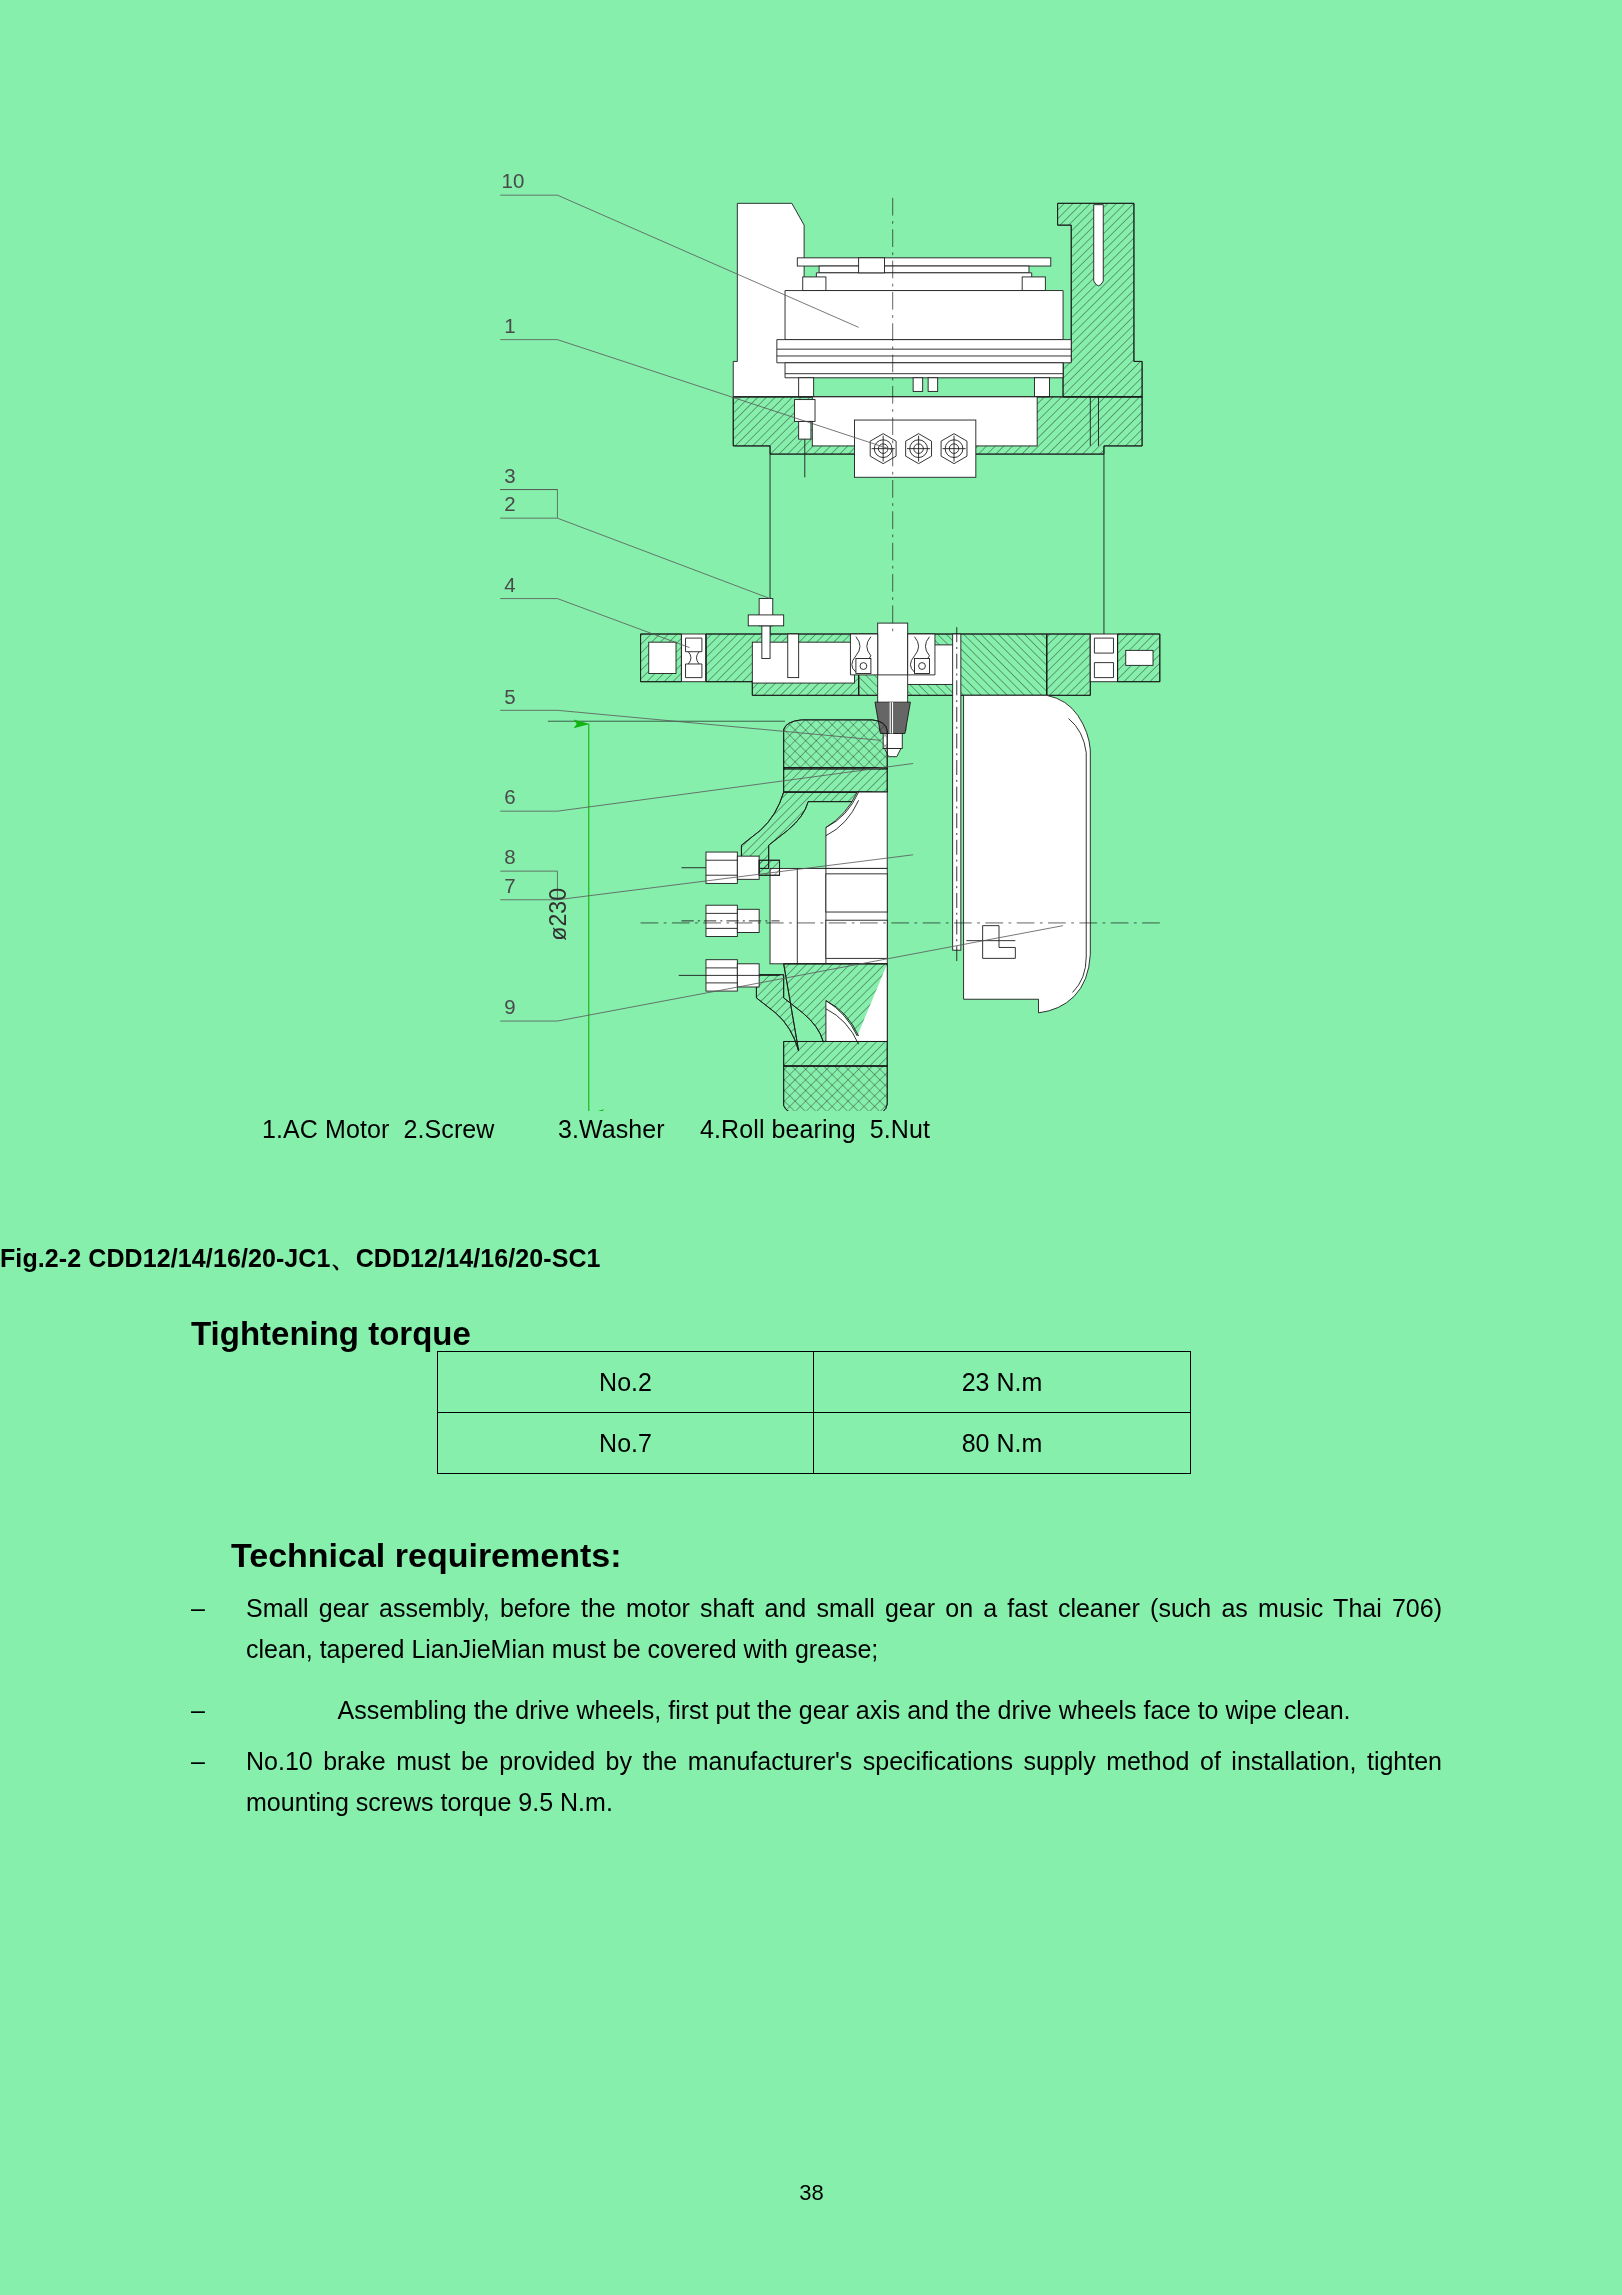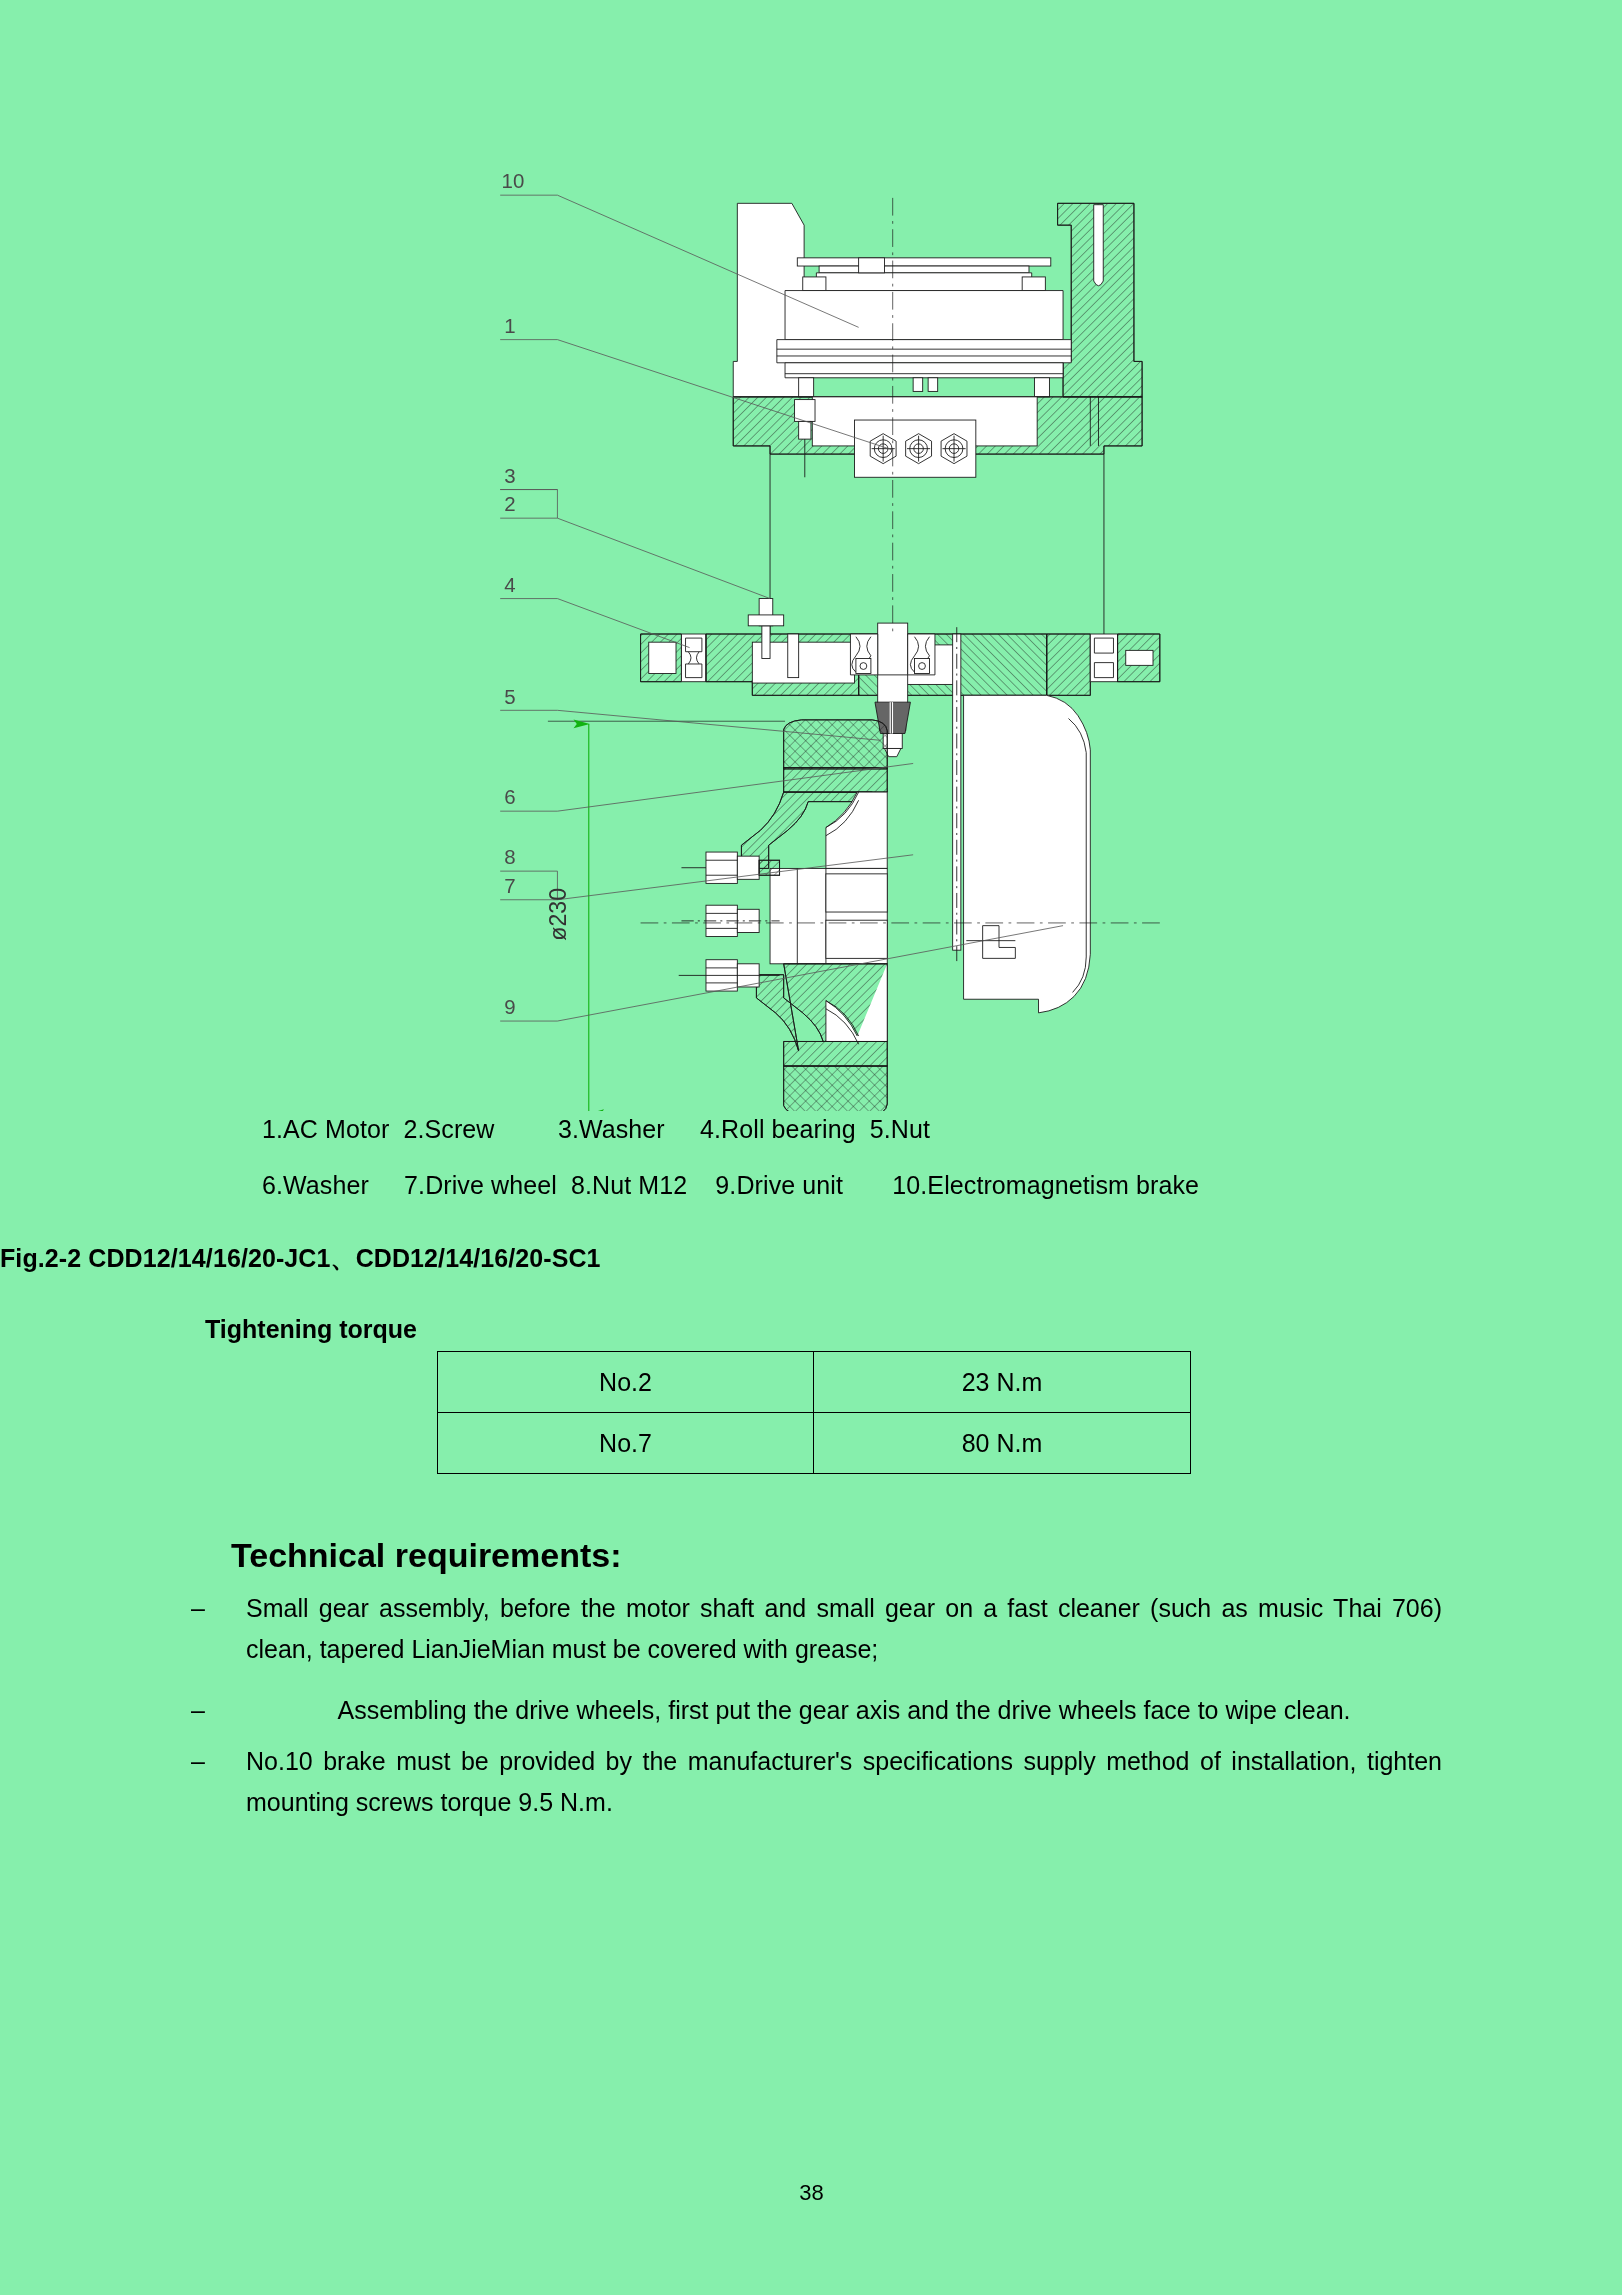--- a/index.html
+++ b/index.html
@@ -48,23 +48,23 @@
     width: 1623px;
     text-align: left;
     font-size: 25px;
     font-weight: bold;
     letter-spacing: 0.1px;
   }
 
   
   #torque-heading {
     position: absolute;
-    left: 205px;
+    left: 191px;
     top: 1315px;
-    font-size: 25px;
+    font-size: 33px;
     font-weight: bold;
   }
   #torque-table {
     position: absolute;
     left: 437px;
     top: 1351px;
     width: 750px;
     border-collapse: collapse;
     table-layout: fixed;
   }
@@ -369,21 +369,20 @@
         <text x="40" y="1038">8</text>
         <text x="40" y="1080">7</text>
         <text x="40" y="1258">9</text>
       </g>
 
       <text id="dim-text" x="130" y="1150" fill="#333333" font-family="Liberation Sans, sans-serif" font-size="34" stroke="none" transform="rotate(-90,130,1150)">ø230</text>
     </svg>
   </div>
 
   <div class="legend-row" id="legend-row-1">1.AC Motor  2.Screw         3.Washer     4.Roll bearing  5.Nut</div>
-  <div class="legend-row" id="legend-row-2">6.Washer     7.Drive wheel  8.Nut M12    9.Drive unit       10.Electromagnetism brake</div>
 
   <div id="figure-caption">Fig.2-2    CDD12/14/16/20-JC1、CDD12/14/16/20-SC1</div>
 
   <div id="torque-heading">Tightening torque</div>
 
   <table id="torque-table">
     <tbody>
       <tr>
         <td class="col-a">No.2</td>
         <td class="col-b">23 N.m</td>

